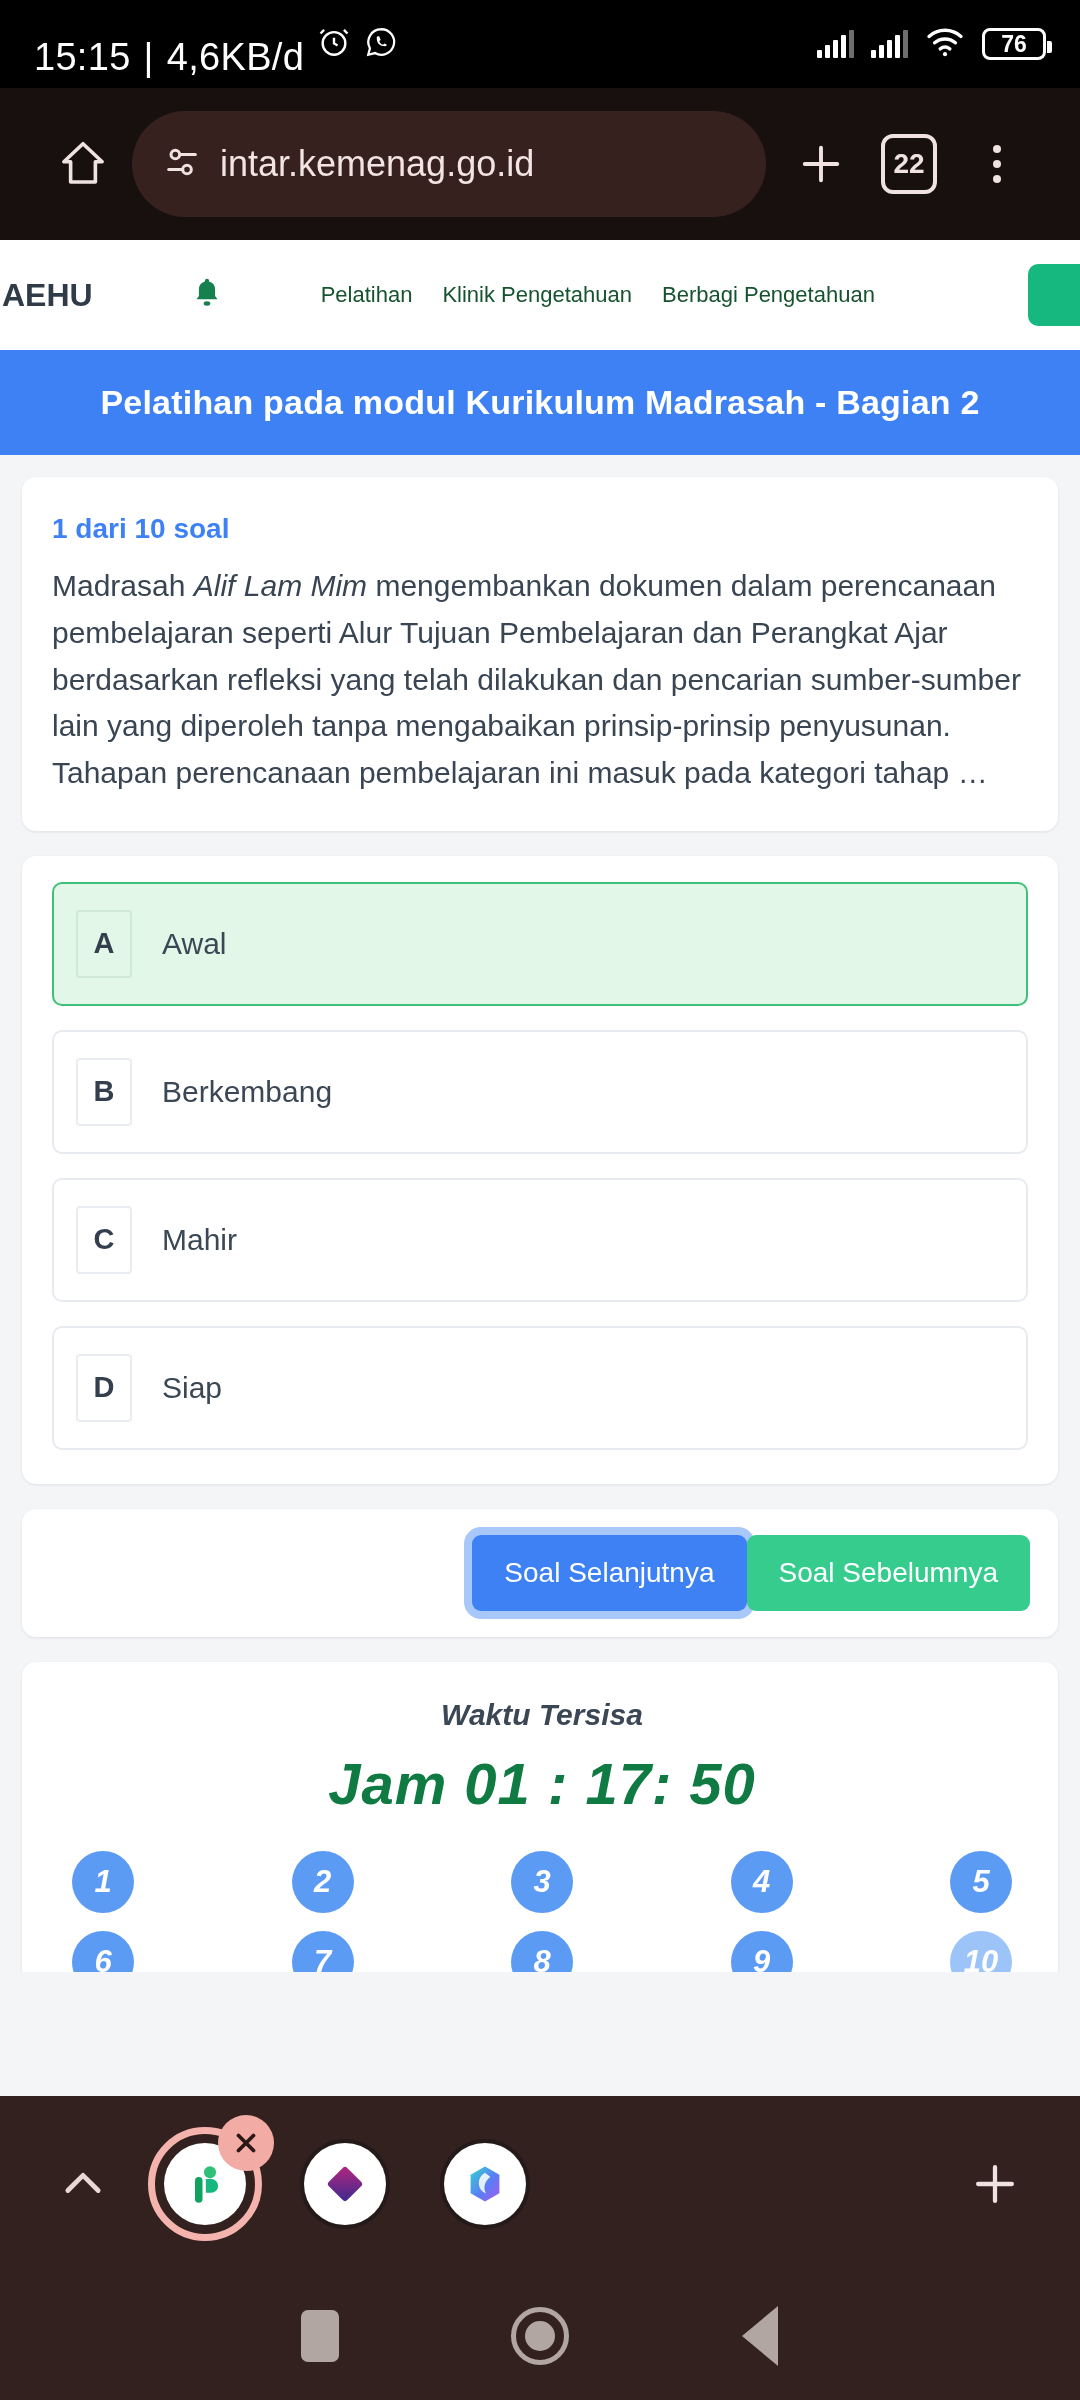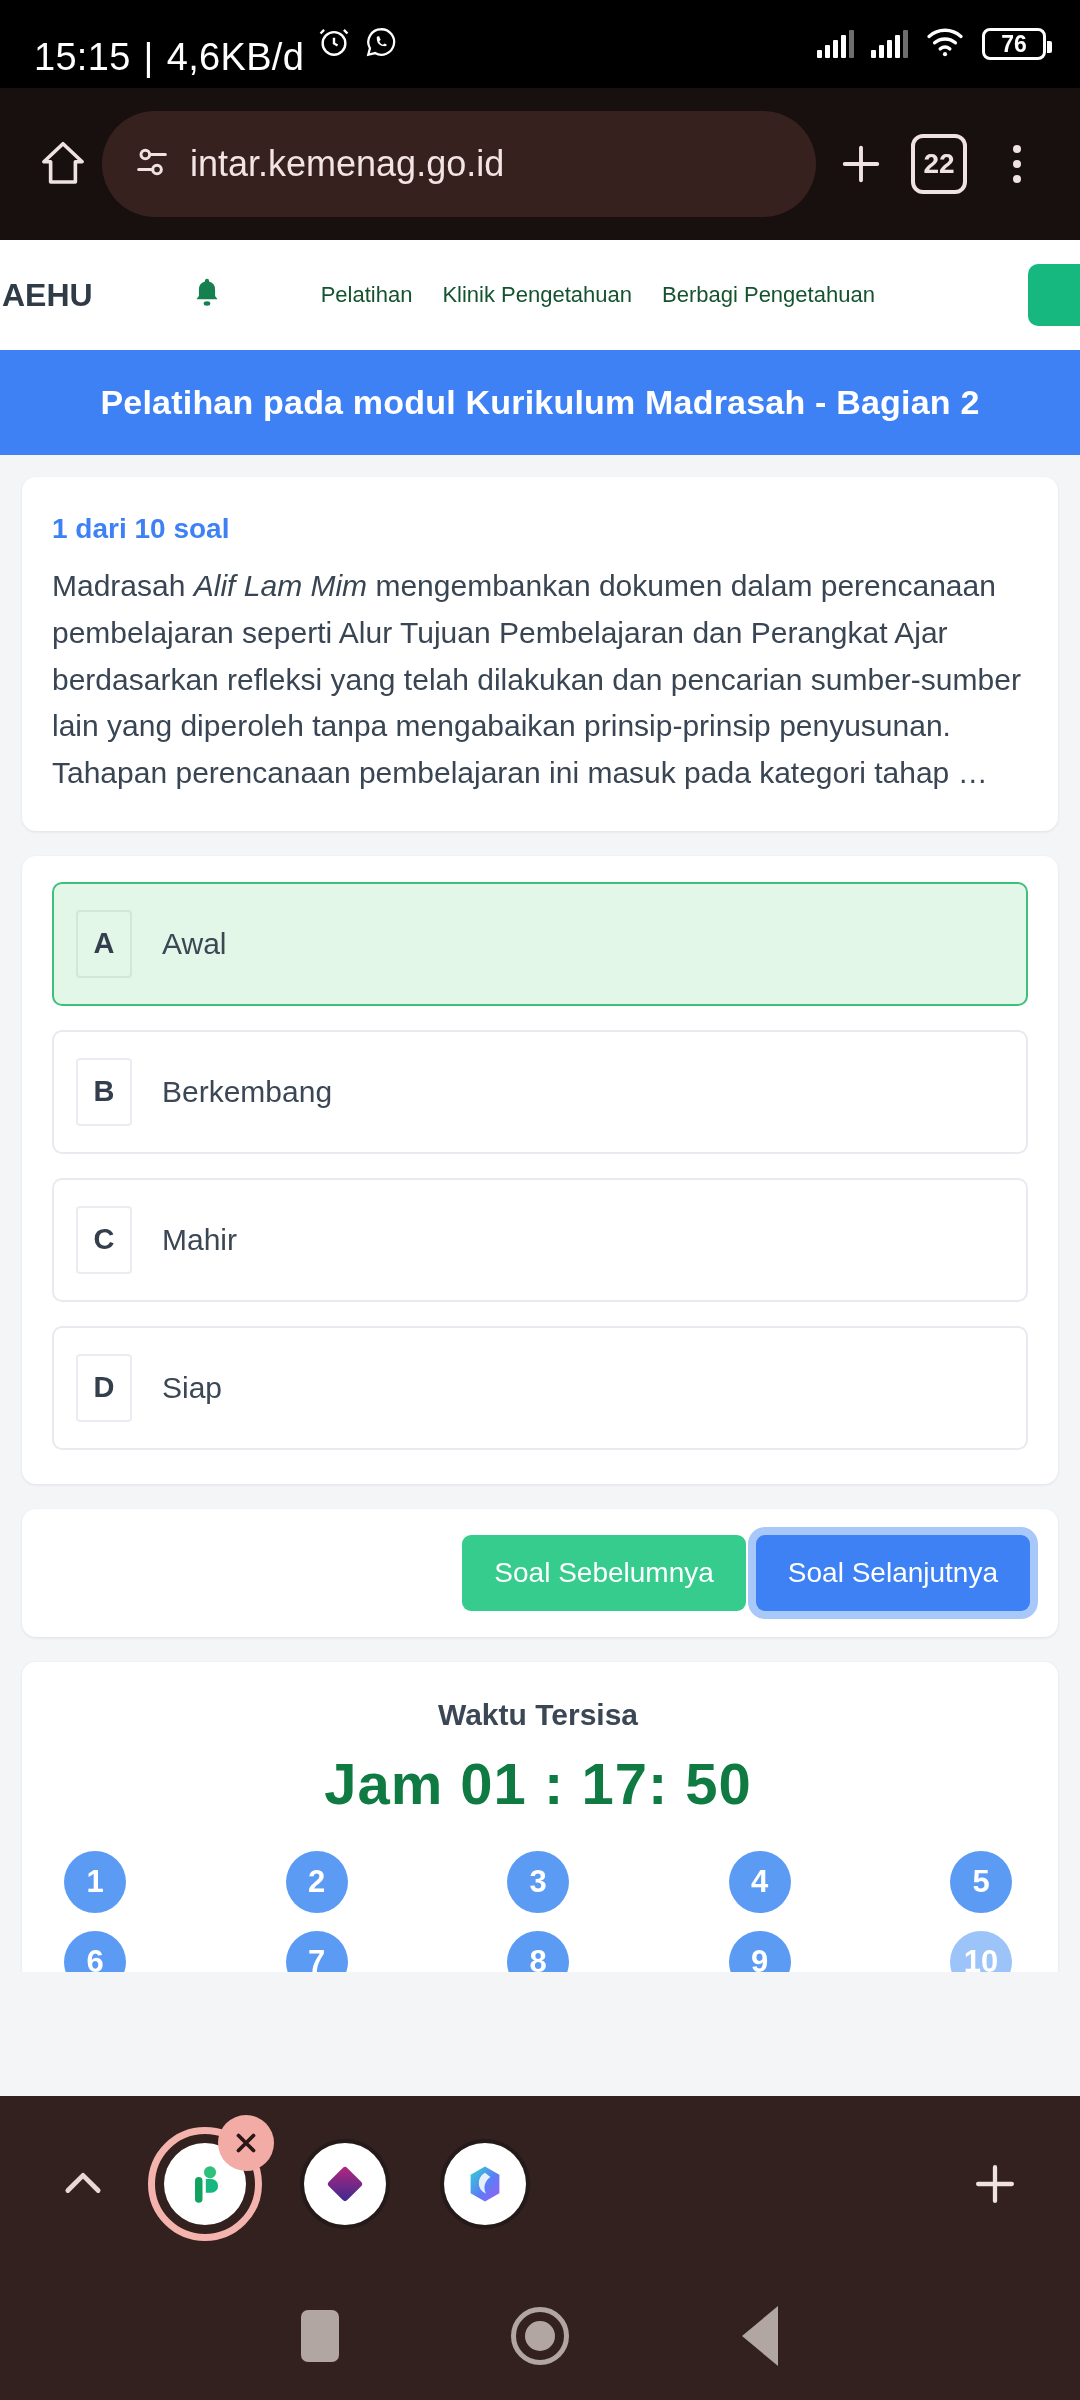--- a/index.html
+++ b/index.html
@@ -34,21 +34,21 @@
     font-size:23px; font-weight:bold; color:#fff;
   }
   .batt:after{
     content:""; position:absolute; right:-9px; top:10px;
     width:5px; height:12px; background:#fff; border-radius:0 2px 2px 0;
   }
 
   
   .browserbar {
     height:152px; background:#17100f;
-    display:flex; align-items:center; padding:0 24px; 
+    display:flex; align-items:center; padding:0 44px; gap:10px;
   }
   .bb-icon { width:78px; height:78px; display:flex; align-items:center; justify-content:center; flex:none; }
   .omnibox {
     flex:1; height:106px; background:#36211f; border-radius:53px;
     display:flex; align-items:center; padding:0 30px; gap:18px; overflow:hidden;
     margin-right:6px;
   }
   .omnibox .url {
     color:#f2e4e2; font-size:36px; white-space:nowrap; overflow:hidden;
   }
@@ -110,21 +110,21 @@
   .opttext { font-size:30px; color:#3b4755; padding-left:30px; }
 
   .navcard { padding:26px 28px; display:flex; justify-content:flex-end; align-items:center; gap:0; }
   .btn {
     border:none; border-radius:9px; color:#fff; font-size:28px;
     padding:22px 32px; font-family:inherit; cursor:pointer; white-space:nowrap;
   }
   .btn-prev { background:#35cc8d; }
   .btn-next { background:#3d81f5; margin-left:10px; box-shadow:0 0 0 8px #a8c8fa; }
 
-  .timercard { padding:36px 28px 42px 24px; text-align:center; }
+  .timercard { padding:36px 28px 42px 32px; text-align:center;font-style:italic; }
   .timerlabel { font-size:30px; font-weight:bold; color:#3b4755; margin-bottom:18px; }
   .timerval { font-size:58px; font-weight:bold; color:#0f7a42; letter-spacing:1px; margin-bottom:34px; }
   .qnums { display:flex; flex-direction:column; gap:18px; padding:0 18px; }
   .qrow { display:flex; justify-content:space-between; }
   .qnum {
     width:62px; height:62px; border-radius:50%; background:#5b9bf4; color:#fff;
     display:flex; align-items:center; justify-content:center;
     font-size:31px; font-weight:bold; cursor:pointer;
   }
   .qnum.light { background:#9cc4f8; }
@@ -293,22 +293,22 @@
         <span class="optletter">C</span>
         <span class="opttext">Mahir</span>
       </div>
       <div class="option">
         <span class="optletter">D</span>
         <span class="opttext">Siap</span>
       </div>
     </div>
 
     <div class="card navcard">
+      <button class="btn btn-next">Soal Selanjutnya</button>
       <button class="btn btn-prev">Soal Sebelumnya</button>
-      <button class="btn btn-next">Soal Selanjutnya</button>
     </div>
 
     <div class="card timercard">
       <div class="timerlabel">Waktu Tersisa</div>
       <div class="timerval">Jam 01 : 17: 50</div>
       <div class="qnums">
         <div class="qrow">
           <span class="qnum">1</span>
           <span class="qnum">2</span>
           <span class="qnum">3</span>

